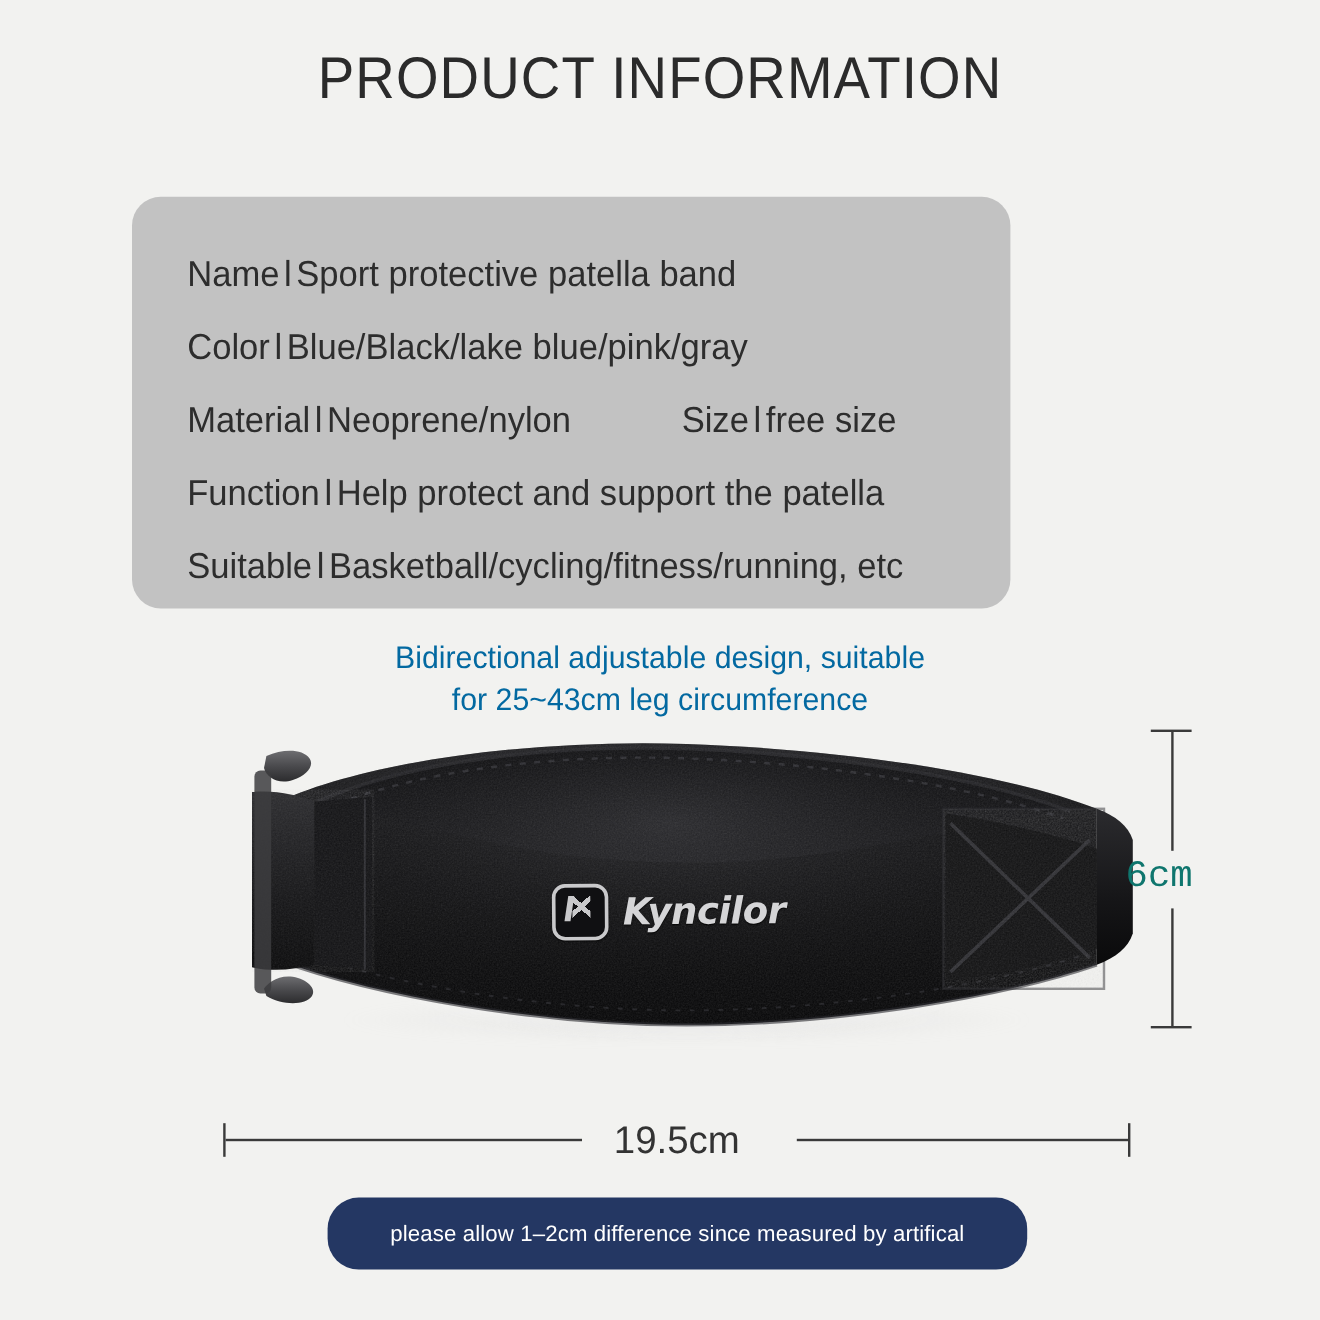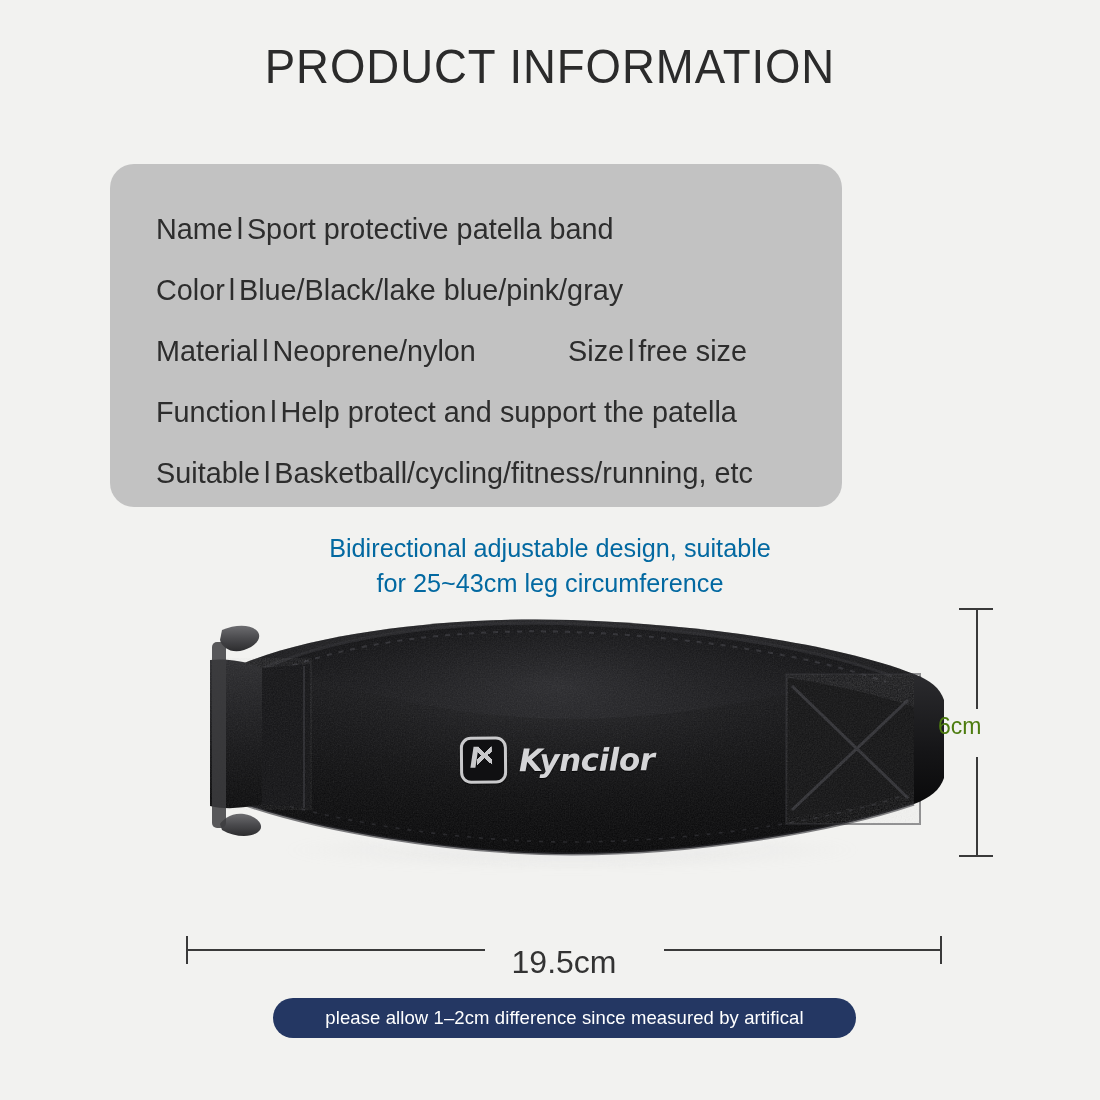--- a/index.html
+++ b/index.html
@@ -190,23 +190,24 @@
     width: 34px;
     height: 2px;
     background: #3a3a3a;
   }
   .dim-v .cap.top { top: 3px; }
   .dim-v .cap.bottom { top: 250px; }
   .dim-v-label {
     position: absolute;
     left: 938px;
     top: 713px;
-    font-size: 23px;
-    color: #4d7c0f;
+    font-size: 31px;
+    color: #0f766e;
     white-space: nowrap;
+    font-family: Liberation Mono, monospace;
   }
 
   .dim-h {
     position: absolute;
     left: 186px;
     top: 932px;
     width: 756px;
     height: 36px;
   }
   .dim-h .line {
@@ -222,35 +223,35 @@
     top: 4px;
     width: 2px;
     height: 28px;
     background: #3a3a3a;
   }
   .dim-h .cap.left { left: 0; }
   .dim-h .cap.right { right: 0; }
   .dim-h-label {
     position: absolute;
     left: 299px;
-    top: 12px;
+    top: 0;
     width: 158px;
     text-align: center;
     font-size: 32px;
     line-height: 36px;
     color: #333;
   }
 
   
   .notice {
     position: absolute;
     left: 273px;
     top: 998px;
     width: 583px;
-    height: 40px;
+    height: 60px;
     background: #243763;
     border-radius: 26px;
     display: flex;
     align-items: center;
     justify-content: center;
   }
   .notice-text {
     color: #ffffff;
     font-size: 18.5px;
     letter-spacing: 0.1px;

